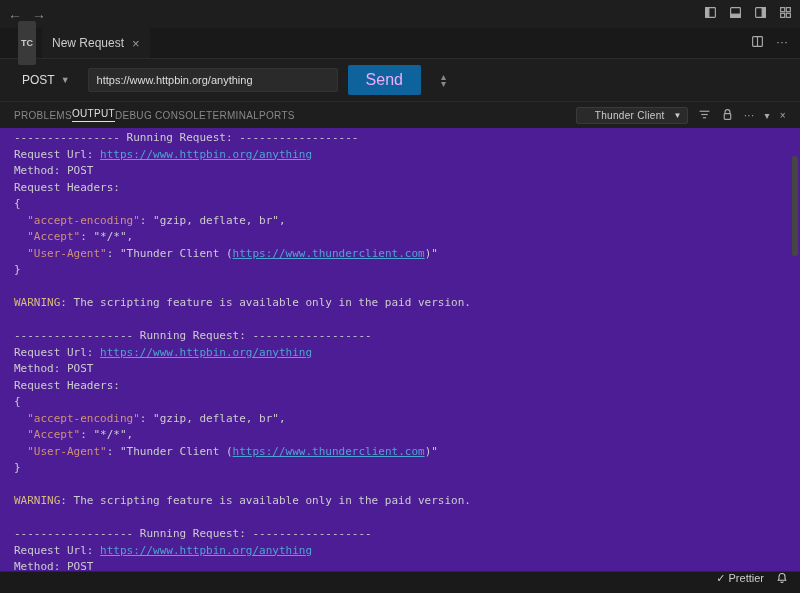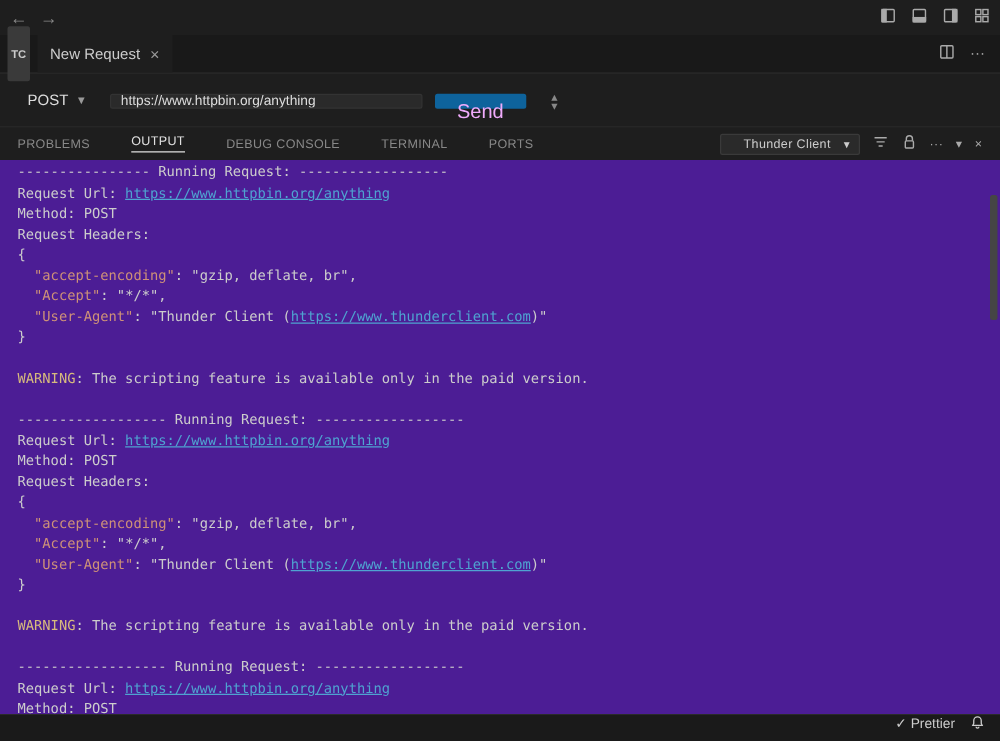--- a/index.html
+++ b/index.html
@@ -5,34 +5,34 @@
   * { margin:0; padding:0; box-sizing:border-box; }
   html,body { width:800px; height:593px; background:#1e1e1e; color:#cccccc; font-family:-apple-system,"Segoe UI",sans-serif; font-size:12px; overflow:hidden; }
   .titlebar { height:28px; background:#1e1e1e; display:flex; align-items:center; padding:0 8px; gap:8px; }
   .nav-arrows { display:flex; gap:10px; color:#888; }
   .nav-arrows span { cursor:pointer; font-size:14px; }
   .search-pill { flex:0 0 410px; height:20px; background:#2a2a2a; border:1px solid #3a3a3a; border-radius:4px; display:flex; align-items:center; justify-content:center; gap:6px; color:#999; margin-left:6px; }
   .search-pill svg { width:11px; height:11px; }
   .title-icons { margin-left:auto; display:flex; gap:12px; color:#aaa; }
   .title-icons span { cursor:pointer; }
   .tabbar { height:30px; background:#191919; display:flex; align-items:center; }
-  .tc-badge { background:#3a3a3a; color:#ccc; font-size:9px; font-weight:600; padding:17px 3px; border-radius:2px; margin:0 6px 0 6px; }
+  .tc-badge { background:#3a3a3a; color:#ccc; font-size:9px; font-weight:600; padding:17px 3px; border-radius:2px; margin:0 6px 0 18px; }
   .tab { height:100%; display:flex; align-items:center; padding:0 10px; background:#1e1e1e; gap:8px; font-size:12px; }
   .tab-close { font-size:13px; color:#999; cursor:pointer; }
   .tab-actions { margin-left:auto; display:flex; gap:12px; padding-right:12px; color:#aaa; }
-  .reqbar { height:44px; display:flex; padding:16px 14px; gap:10px; border-top:1px solid #2a2a2a; border-bottom:1px solid #2a2a2a; background:#1e1e1e; }
+  .reqbar { height:44px; display:flex; align-items:center; padding:16px 14px; gap:10px; border-top:1px solid #2a2a2a; border-bottom:1px solid #2a2a2a; background:#1e1e1e; }
   .method { display:flex; align-items:center; gap:6px; padding:4px 8px; font-size:12px; color:#ddd; }
   .method span.chev { font-size:9px; color:#999; }
   .url-input { flex:0 0 250px; background:#2a2a2a; border:1px solid #333; color:#ddd; font-size:11px; padding:5px 8px; border-radius:2px; font-family:inherit; }
   .send-btn { background:#0e639c; color:#f0abfc; border:none; padding:6px 18px; font-size:16px; border-radius:2px; cursor:pointer; }
   .resp-stats { margin-left:auto; display:flex; gap:14px; font-size:12px; color:#ccc; }
   .resp-stats .g { color:#73c991; }
   .resp-stats .y { color:#d7ba7d; }
   .toolbar-split { margin-left:10px; color:#888; font-size:10px; display:flex; flex-direction:column; line-height:7px; }
-  .panel-tabs { height:26px; display:flex; align-items:center; padding:0 14px; gap:33px; font-size:10px; letter-spacing:0.3px; background:#1e1e1e; }
+  .panel-tabs { height:26px; display:flex; align-items:center; padding:0 14px; gap:0; font-size:10px; letter-spacing:0.3px; background:#1e1e1e; }
   .ptab { color:#888; cursor:pointer; }
   .ptab.active { color:#e0e0e0; border-bottom:1px solid #e0e0e0; padding-bottom:2px; }
   .panel-right { margin-left:auto; display:flex; align-items:center; gap:10px; color:#aaa; }
   .tc-select { background:#2a2a2a; border:1px solid #3a3a3a; color:#ccc; font-size:10px; padding:2px 22px 2px 18px; border-radius:2px; position:relative; }
   .tc-select .chev { position:absolute; right:5px; top:3px; font-size:8px; }
   .ic { width:13px; height:13px; cursor:pointer; }
   .output { height:444px; overflow-y:auto; background:#4c1d95; padding:2px 14px 8px 14px; font-family:"Menlo","Consolas",monospace; font-size:11px; line-height:1.5; color:#cccccc; white-space:pre; position:relative; }
   .output::-webkit-scrollbar { width:10px; }
   .output::-webkit-scrollbar-thumb { background:#4a4a4a; }
   .link { color:#4fa3d1; text-decoration:underline; cursor:pointer; }

